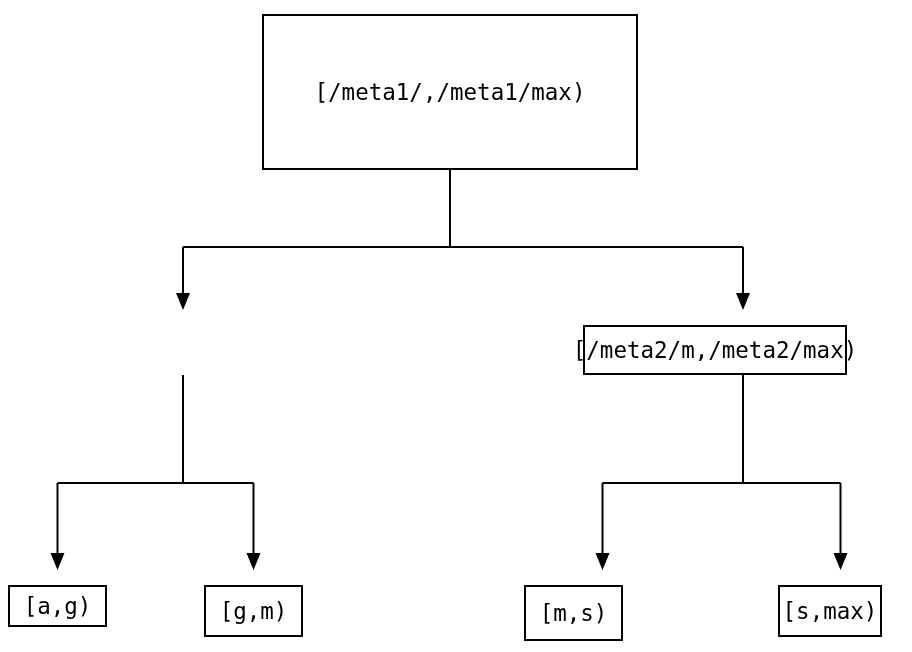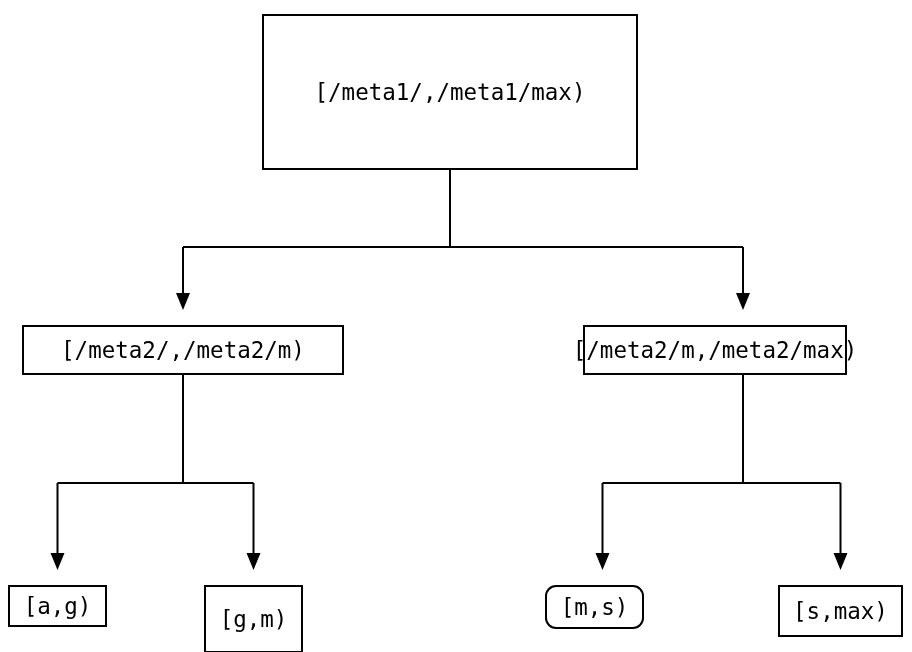--- a/index.html
+++ b/index.html
@@ -34,23 +34,23 @@
     line-height: 1;
     color: #000000;
     white-space: nowrap;
     letter-spacing: 0;
   }
   
   #n-root  { left: 262px; top: 14px;  width: 376px; height: 156px; }
   #n-left  { left: 22px;  top: 325px; width: 322px; height: 50px;  }
   #n-right { left: 583px; top: 325px; width: 264px; height: 50px;  }
   #n-ll    { left: 8px;   top: 585px; width: 99px;  height: 42px;  }
-  #n-lr    { left: 204px; top: 585px; width: 99px;  height: 68px;  }
-  #n-rl    { left: 545px; top: 585px; width: 99px;  height: 44px; border-radius: 11px;  }
-  #n-rr    { left: 778px; top: 585px; width: 125px; height: 52px;  }
+  #n-lr    { left: 204px; top: 585px; width: 99px;  height: 52px;  }
+  #n-rl    { left: 524px; top: 585px; width: 99px;  height: 56px;  }
+  #n-rr    { left: 778px; top: 585px; width: 104px; height: 52px;  }
 </style>
 </head>
 <body>
 
 <div class="canvas">
 
   <svg class="edges" viewBox="0 0 912 652" xmlns="http://www.w3.org/2000/svg" fill="none" stroke="#000000" stroke-width="2">
 
     <g>
       <path d="M450,170 V247"></path>
@@ -93,21 +93,20 @@
     </g>
 
     <g>
       <path d="M840.5,483 V554"></path>
       <polygon points="840.5,570 833.5,553 847.5,553" fill="#000000" stroke="none"></polygon>
     </g>
   </svg>
 
   <div class="node" id="n-root">[/meta1/,/meta1/max)</div>
 
-  <div class="node" id="n-left">[/meta2/,/meta2/m)</div>
 
   <div class="node" id="n-right">[/meta2/m,/meta2/max)</div>
 
   <div class="node" id="n-ll">[a,g)</div>
 
   <div class="node" id="n-lr">[g,m)</div>
 
   <div class="node" id="n-rl">[m,s)</div>
 
   <div class="node" id="n-rr">[s,max)</div>

